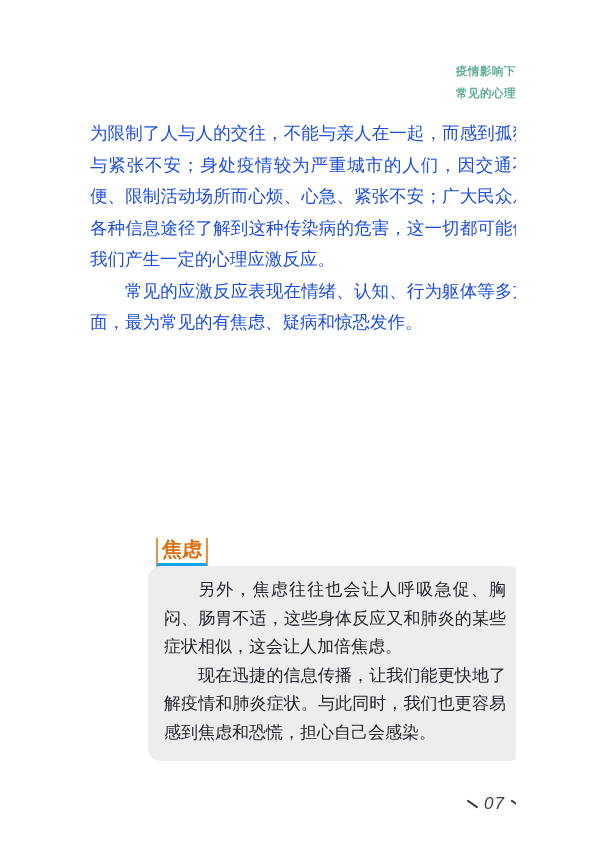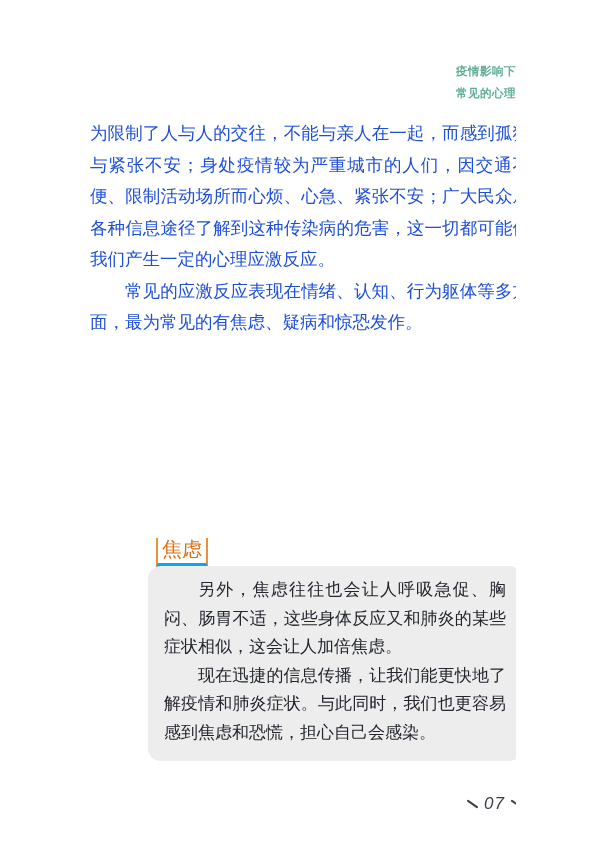--- a/index.html
+++ b/index.html
@@ -28,21 +28,21 @@
     font-size:17.5px; line-height:31.5px;
     text-align:justify;
   }
   .body-text p { margin:0; text-indent:2em; }
   .body-text p.no-indent { text-indent:0; }
 
   
   .section-label {
     position:absolute; left:156px; top:538px;
     color:#dc6e10;
-    font-size:20px; font-weight:normal;
+    font-size:20px; font-weight:bold;
     line-height:22px;
     border-left:2px solid #e89140;
     border-right:2px solid #e89140;
     border-bottom:4px solid #0ea5e9;
     padding:0 4px 3px 4px;
   }
 
   
   .callout-box {
     position:absolute; left:148px; top:566px; width:342px;

